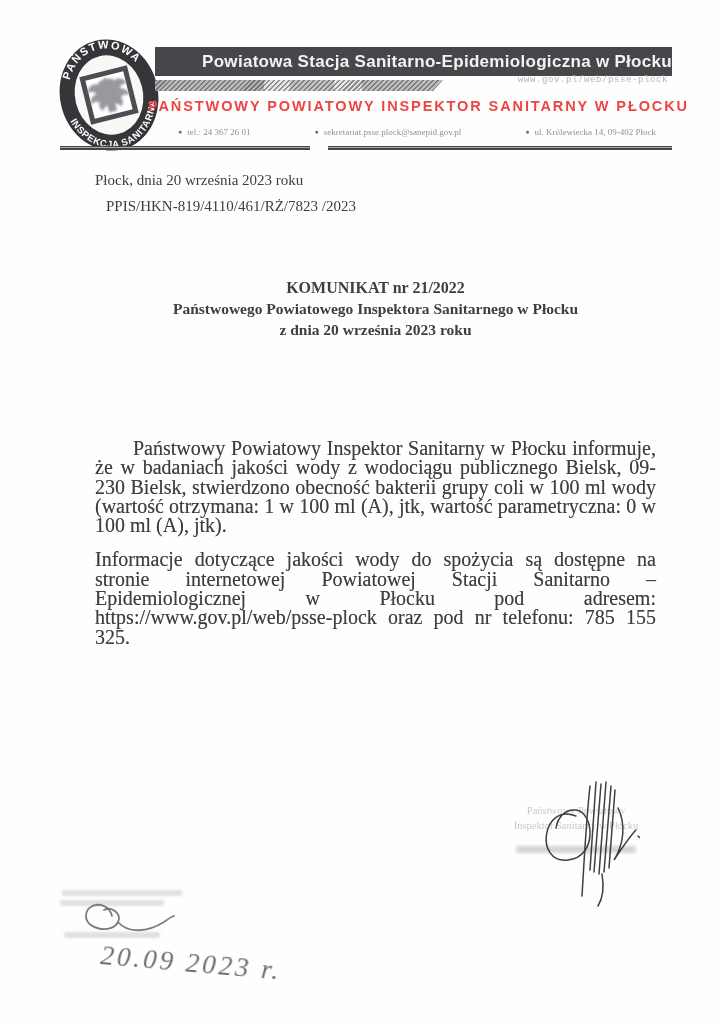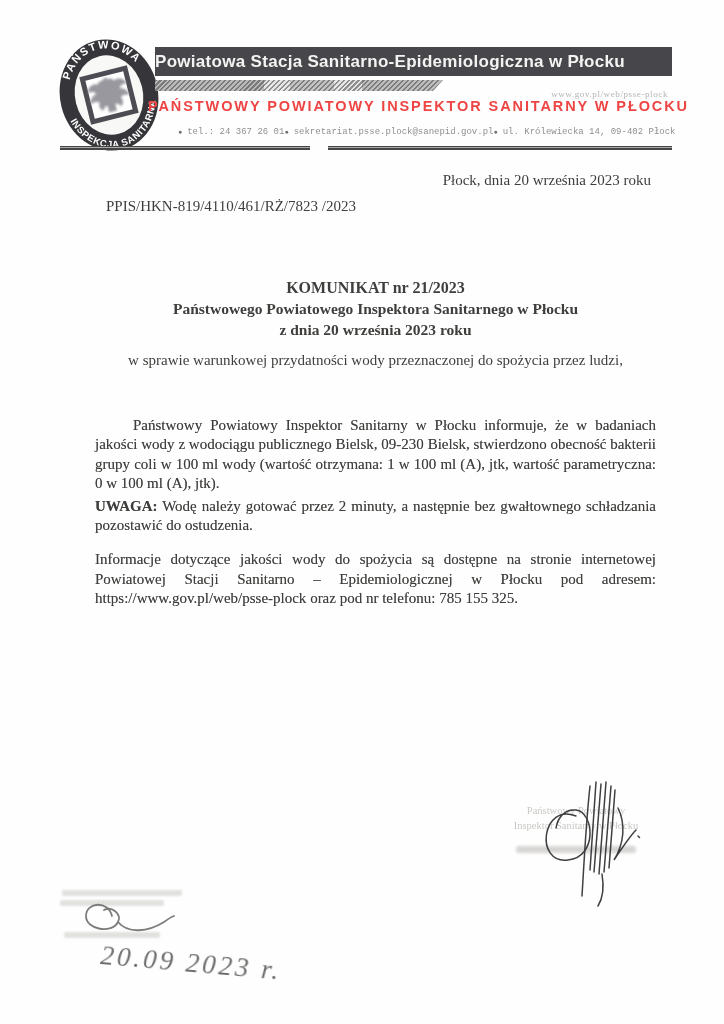--- a/index.html
+++ b/index.html
@@ -5,69 +5,69 @@
   html,body{margin:0;padding:0;}
   body{background:#e9e9e9;font-family:"Liberation Serif",serif;}
   .page{
     position:relative;width:724px;height:1024px;margin:0 auto;
     background:#fefefe;overflow:hidden;color:#3f3e3c;
   }
   
   .logo-wrap{position:absolute;left:56px;top:34px;width:106px;height:122px;}
   .banner{
     position:absolute;left:155px;top:47px;width:517px;height:29px;
-    background:#47474b;display:flex;align-items:center;justify-content:flex-start;
+    background:#47474b;display:flex;align-items:center;justify-content:flex-end;
     filter:blur(.2px);
   }
   .banner-text{
     font-family:"Liberation Sans",sans-serif;font-weight:bold;font-size:17px;
     color:#f3f3f1;letter-spacing:.3px;white-space:nowrap;
   }
   .hatch-bar{
     position:absolute;left:155px;top:80px;width:288px;height:11px;
     background:
       linear-gradient(90deg, rgba(70,70,70,.28) 0 38%, rgba(255,255,255,0) 38% 47%, rgba(70,70,70,.22) 47% 62%, rgba(255,255,255,0) 62% 72%, rgba(70,70,70,.26) 72% 100%),
       repeating-linear-gradient(135deg,#8f8f8f 0 1.5px,#e6e6e6 1.5px 3.5px);
     clip-path:polygon(0 0,100% 0,96.5% 100%,0 100%);
   }
   .website{
-    position:absolute;left:452px;top:89px;width:216px;text-align:right;
-    font-family:Liberation Serif, serif;font-size:9px;color:#b4b4b2;
+    position:absolute;left:452px;top:75px;width:216px;text-align:right;
+    font-family:Liberation Mono, monospace;font-size:9px;color:#b4b4b2;
     letter-spacing:.6px;filter:blur(.3px);
   }
   .inspector-heading{
     position:absolute;left:148px;top:98px;width:522px;text-align:center;
     font-family:"Liberation Sans",sans-serif;font-weight:bold;font-size:14.5px;
     color:#ef4444;letter-spacing:1.9px;white-space:nowrap;filter:blur(.45px);
   }
   .contact-row{
     position:absolute;left:178px;top:127px;width:478px;
     display:flex;justify-content:space-between;
-    font-family:Liberation Mono, monospace;font-size:9px;color:#90908e;
+    font-family:Liberation Serif, serif;font-size:9px;color:#90908e;
     filter:blur(.3px);
   }
   .contact-item{display:flex;align-items:center;gap:5px;white-space:nowrap;}
   .bullet{font-size:7px;line-height:1;color:#6f6f6d;}
   .rule{position:absolute;top:146px;height:4px;
     background:linear-gradient(#454545 0 1.5px,#a9a9a9 1.5px 2.4px,#454545 2.4px 4px);
     filter:blur(.3px);}
   .rule-left{left:60px;width:250px;}
   .rule-right{left:328px;width:344px;}
   
-  .place-date{position:absolute;left:95px;top:172px;width:556px;text-align:right;font-size:15px;}
+  .place-date{position:absolute;left:95px;top:172px;width:556px;font-size:15px;}
   .reference{position:absolute;left:106px;top:198px;font-size:15px;}
   
   .title-block{position:absolute;left:95px;top:277px;width:561px;text-align:center;
     font-weight:bold;line-height:21px;font-size:15.5px;}
   .title-block .t1{font-size:16px;}
   .subject-block{position:absolute;left:95px;top:350px;width:561px;text-align:center;
     font-size:15px;line-height:21.5px;}
   
-  .doc-body{position:absolute;left:95px;top:416px;width:561px;
-    font-size:15px;line-height:19.3px;text-align:justify;
+  .doc-body{position:absolute;left:95px;top:439px;width:561px;
+    font-size:20px;line-height:19.3px;text-align:justify;
     text-shadow:0 0 .35px rgba(63,62,60,.55);}
   .doc-body p{margin:0 0 3.5px;}
   .doc-body p.p1{text-indent:38px;}
   .doc-body p.p6{margin-top:15px;}
   .bold{font-weight:bold;}
   .doc-link{color:inherit;margin-top:28px;}
   
   .sig-stamp{position:absolute;left:490px;top:803px;width:172px;text-align:center;
     color:#c9c8c5;font-size:10.5px;line-height:15px;filter:blur(.45px);}
   .sig-name-bar{margin:13px auto 0;width:120px;height:7px;background:#cfcecb;
@@ -142,32 +142,30 @@
     </span>
   </div>
 
   <div class="rule rule-left"></div>
   <div class="rule rule-right"></div>
 
   <div class="place-date">Płock, dnia 20 września 2023 roku</div>
   <div class="reference">PPIS/HKN-819/4110/461/RŻ/7823 /2023</div>
 
   <div class="title-block">
-    <div class="t1">KOMUNIKAT nr 21/2023</div>
+    <div class="t1">KOMUNIKAT nr 21/2022</div>
     <div>Państwowego Powiatowego Inspektora Sanitarnego w Płocku</div>
     <div>z dnia 20 września 2023 roku</div>
   </div>
 
   <div class="subject-block">
-    <div>w sprawie warunkowej przydatności wody przeznaczonej do spożycia przez ludzi,</div>
   </div>
 
   <div class="doc-body">
     <p class="p1">Państwowy Powiatowy Inspektor Sanitarny w Płocku informuje, że w badaniach jakości wody z wodociągu publicznego Bielsk, 09-230 Bielsk, stwierdzono obecność bakterii grupy coli w 100 ml wody (wartość otrzymana: 1 w 100 ml (A), jtk, wartość parametryczna: 0 w 100 ml (A), jtk).</p>
-    <p><span class="bold">UWAGA:</span><span> Wodę należy gotować przez 2 minuty, a następnie bez gwałtownego schładzania pozostawić do ostudzenia.</span></p>
     <p class="p6"><span>Informacje dotyczące jakości wody do spożycia są dostępne na stronie internetowej Powiatowej Stacji Sanitarno – Epidemiologicznej w Płocku pod adresem: </span><span class="doc-link">https://www.gov.pl/web/psse-plock</span><span> oraz pod nr telefonu: 785 155 325.</span></p>
   </div>
 
   <div class="sig-stamp">
     <div>Państwowy Powiatowy</div>
     <div>Inspektor Sanitarny w Płocku</div>
     <div class="sig-name-bar"></div>
   </div>
 
   <svg class="sig-scribble" width="150" height="145" viewBox="0 0 150 145">

